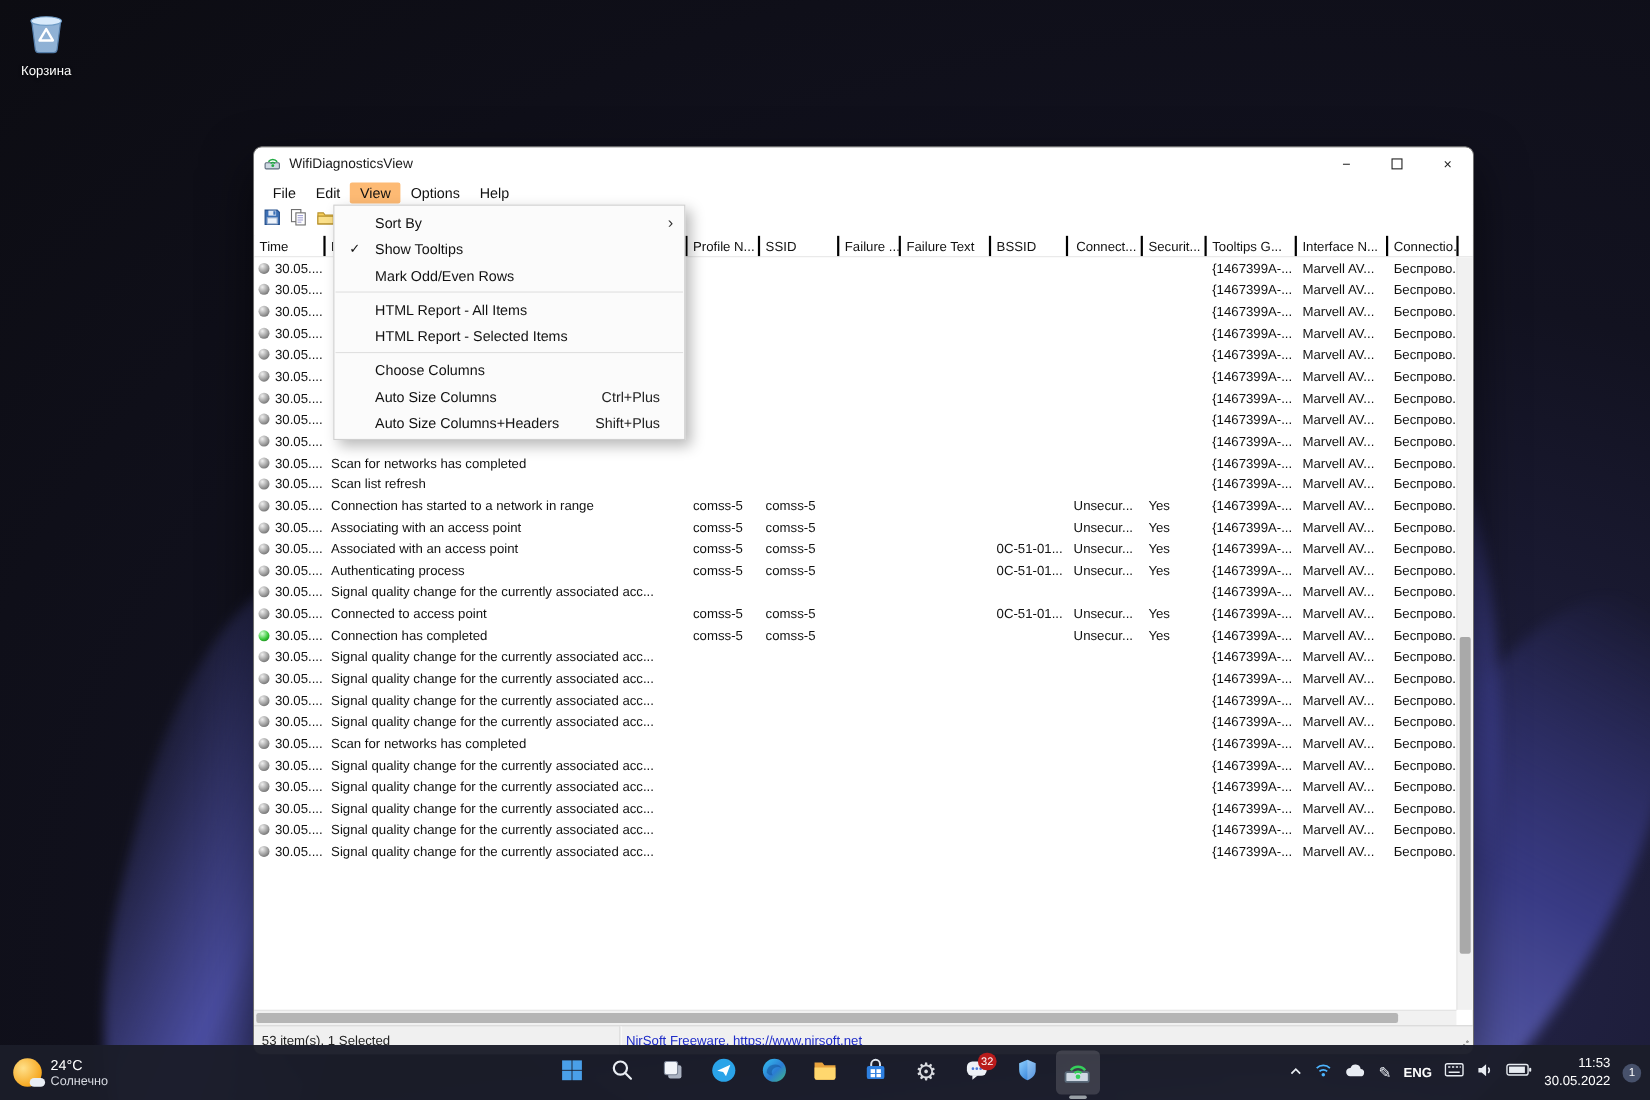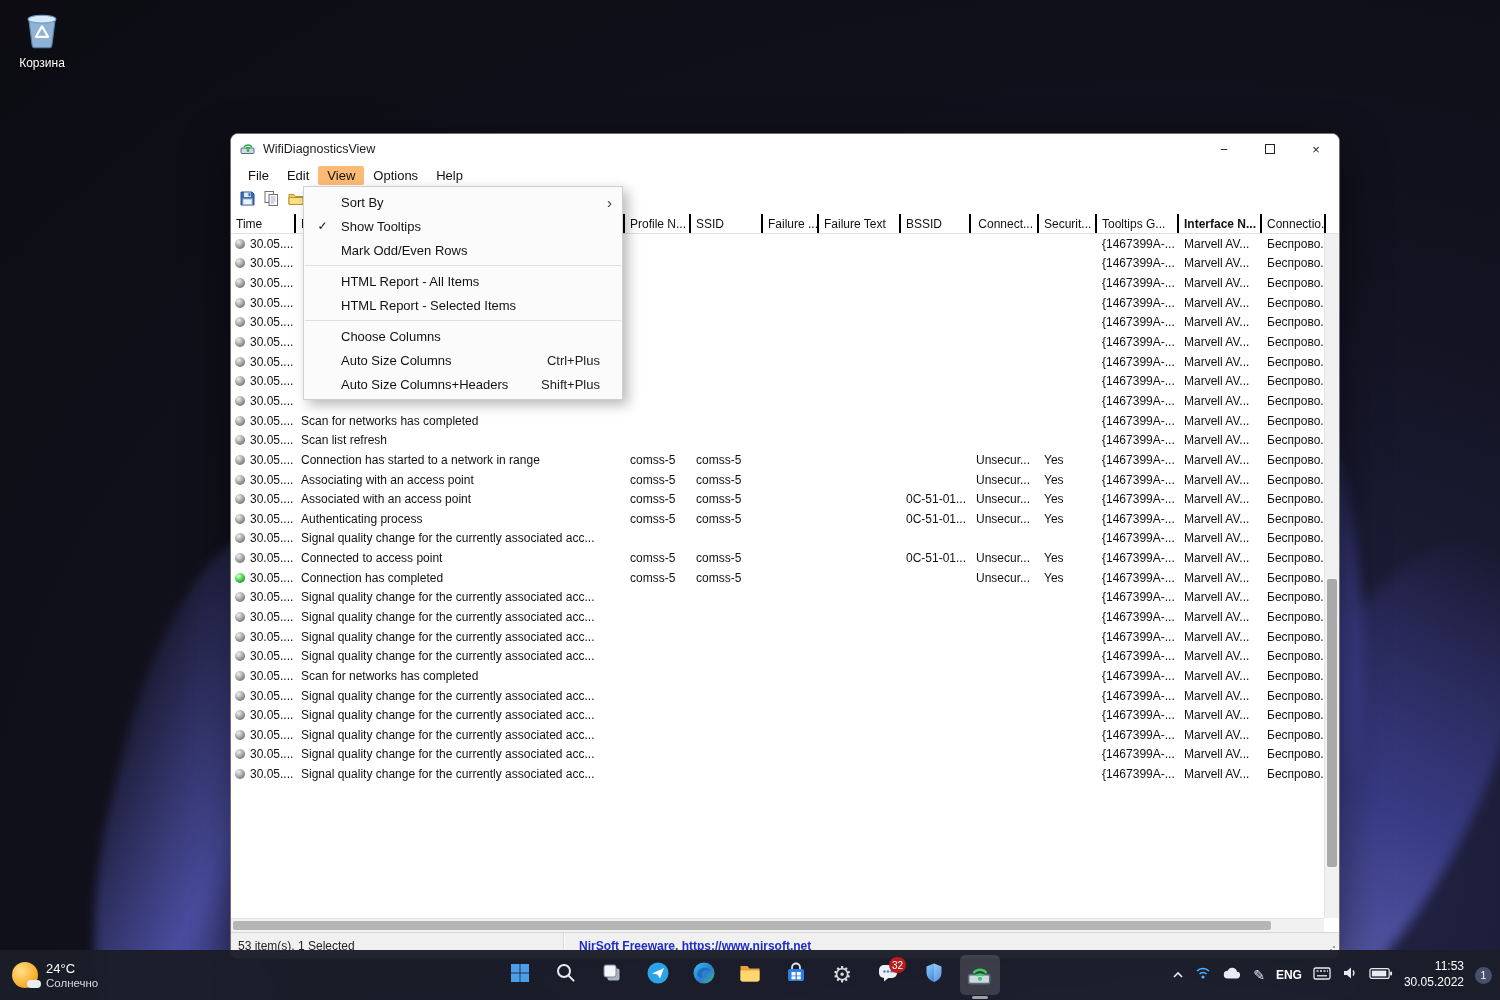--- a/index.html
+++ b/index.html
@@ -64,21 +64,21 @@
   .vscroll { position:absolute; right:0; top:20px; bottom:14px; width:15px; background:#f1f1f1; border-left:1px solid #e3e3e3; }
   .vthumb { position:absolute; left:2px; right:2px; top:50.5%; height:42%; background:#a9a9a9; border-radius:2px; }
   .hscroll { height:14px; flex:0 0 14px; position:relative; background:#f1f1f1; border-top:1px solid #e3e3e3; margin-right:15px; }
   .hthumb { position:absolute; left:2px; top:2px; bottom:2px; width:95%; background:#b5b5b5; border-radius:2px; }
 
   
   .statusbar { height:26px; flex:0 0 26px; background:#f0f0f0; border-top:1px solid #d6d6d6;
     display:flex; align-items:center; font-size:12px; color:#222; position:relative; }
   .sb-left { width:332px; padding-left:7px; overflow:hidden; white-space:nowrap; }
   .sb-sep { width:1px; align-self:stretch; background:#d9d9d9; box-shadow:1px 0 0 #fff; }
-  .sb-link { padding-left:15px; color:#1f2cc8; font-weight:bold; white-space:nowrap; }
+  .sb-link { padding-left:5px; color:#1f2cc8; font-weight:normal; white-space:nowrap; }
   .grip { position:absolute; right:3px; bottom:3px; width:10px; height:10px;
     background:
       radial-gradient(circle at 8px 2px, #9a9a9a 1px, transparent 1.4px),
       radial-gradient(circle at 8px 8px, #9a9a9a 1px, transparent 1.4px),
       radial-gradient(circle at 2px 8px, #9a9a9a 1px, transparent 1.4px),
       radial-gradient(circle at 5px 5px, #9a9a9a 1px, transparent 1.4px); }
 
   
   .context-menu { position:absolute; left:303px; top:186px; width:320px; z-index:6;
     background:#fbfbfb; border:1px solid #cfcfcf; box-shadow:5px 5px 12px rgba(0,0,0,.28);
@@ -195,21 +195,21 @@
           <div class="th" style="width: 65px; flex-basis: 65px;">Time</div>
           <div class="th" style="width: 329px; flex-basis: 329px;">D</div>
           <div class="th" style="width: 66px; flex-basis: 66px;">Profile N...</div>
           <div class="th" style="width: 72px; flex-basis: 72px;">SSID</div>
           <div class="th" style="width: 56px; flex-basis: 56px;">Failure ...</div>
           <div class="th" style="width: 82px; flex-basis: 82px;">Failure Text</div>
           <div class="th" style="width: 70px; flex-basis: 70px;">BSSID</div>
           <div class="th" style="width: 68px; flex-basis: 68px; text-align: right;">Connect...</div>
           <div class="th" style="width: 58px; flex-basis: 58px;">Securit...</div>
           <div class="th" style="width: 82px; flex-basis: 82px;">Tooltips G...</div>
-          <div class="th" style="width: 83px; flex-basis: 83px; font-weight: bold;">Interface N...</div>
+          <div class="th" style="width: 83px; flex-basis: 83px;">Interface N...</div>
           <div class="th" style="width: 64px; flex-basis: 64px;">Connectio...</div>
         </div>
       <div class="tbody">
           <div class="row">
             <div class="cell time" style="width: 65px; flex-basis: 65px;">
               <span class="led"></span>
               <span>30.05....</span>
             </div>
             <div class="cell" style="width: 329px; flex-basis: 329px;"></div>
             <div class="cell" style="width: 66px; flex-basis: 66px;"></div>

